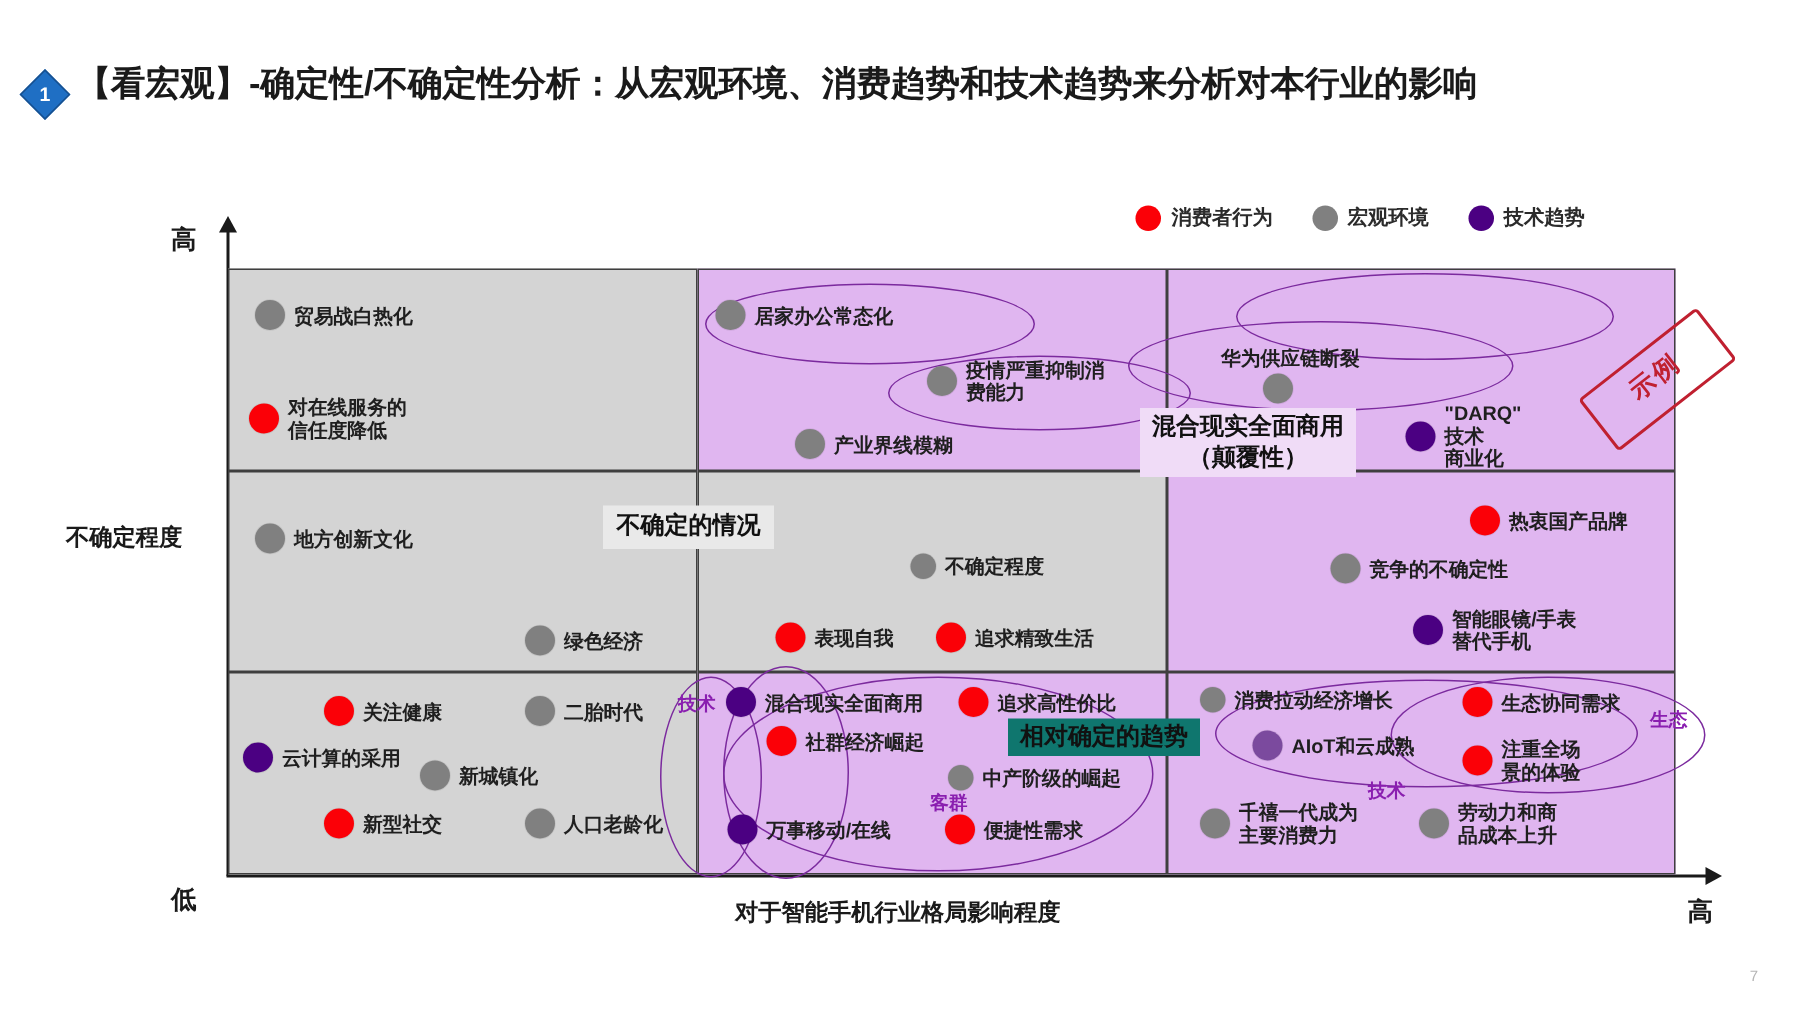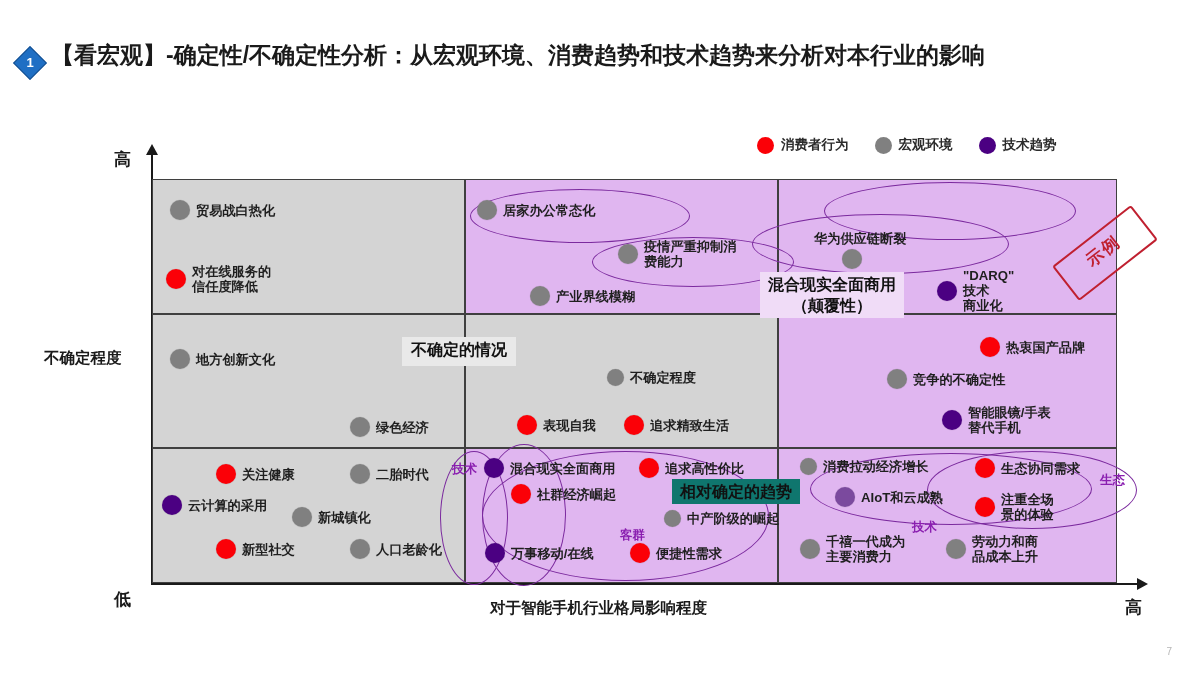--- a/index.html
+++ b/index.html
@@ -207,21 +207,21 @@
     <span class="item-label">关注健康</span>
   </div>
   <div class="item" style="left:198px;top:285px;">
     <span class="dot m" style="background:#808080"></span>
     <span class="item-label">二胎时代</span>
   </div>
   <div class="item" style="left:10px;top:316px;">
     <span class="dot m" style="background:#4b0082"></span>
     <span class="item-label">云计算的采用</span>
   </div>
-  <div class="item" style="left:140px;top:328px;">
+  <div class="item" style="left:128px;top:328px;">
     <span class="dot m" style="background:#808080"></span>
     <span class="item-label">新城镇化</span>
   </div>
   <div class="item" style="left:64px;top:360px;">
     <span class="dot m" style="background:#fb0007"></span>
     <span class="item-label">新型社交</span>
   </div>
   <div class="item" style="left:198px;top:360px;">
     <span class="dot m" style="background:#808080"></span>
     <span class="item-label">人口老龄化</span>
@@ -232,21 +232,21 @@
     <span class="item-label">混合现实全面商用</span>
   </div>
   <div class="item" style="left:487px;top:279px;">
     <span class="dot m" style="background:#fb0007"></span>
     <span class="item-label">追求高性价比</span>
   </div>
   <div class="item" style="left:359px;top:305px;">
     <span class="dot m" style="background:#fb0007"></span>
     <span class="item-label">社群经济崛起</span>
   </div>
-  <div class="item" style="left:512px;top:331px;">
+  <div class="item" style="left:480px;top:331px;">
     <span class="dot s" style="background:#808080"></span>
     <span class="item-label">中产阶级的崛起</span>
   </div>
   <div class="item" style="left:333px;top:364px;">
     <span class="dot m" style="background:#4b0082"></span>
     <span class="item-label">万事移动/在线</span>
   </div>
   <div class="item" style="left:478px;top:364px;">
     <span class="dot m" style="background:#fb0007"></span>
     <span class="item-label">便捷性需求</span>

